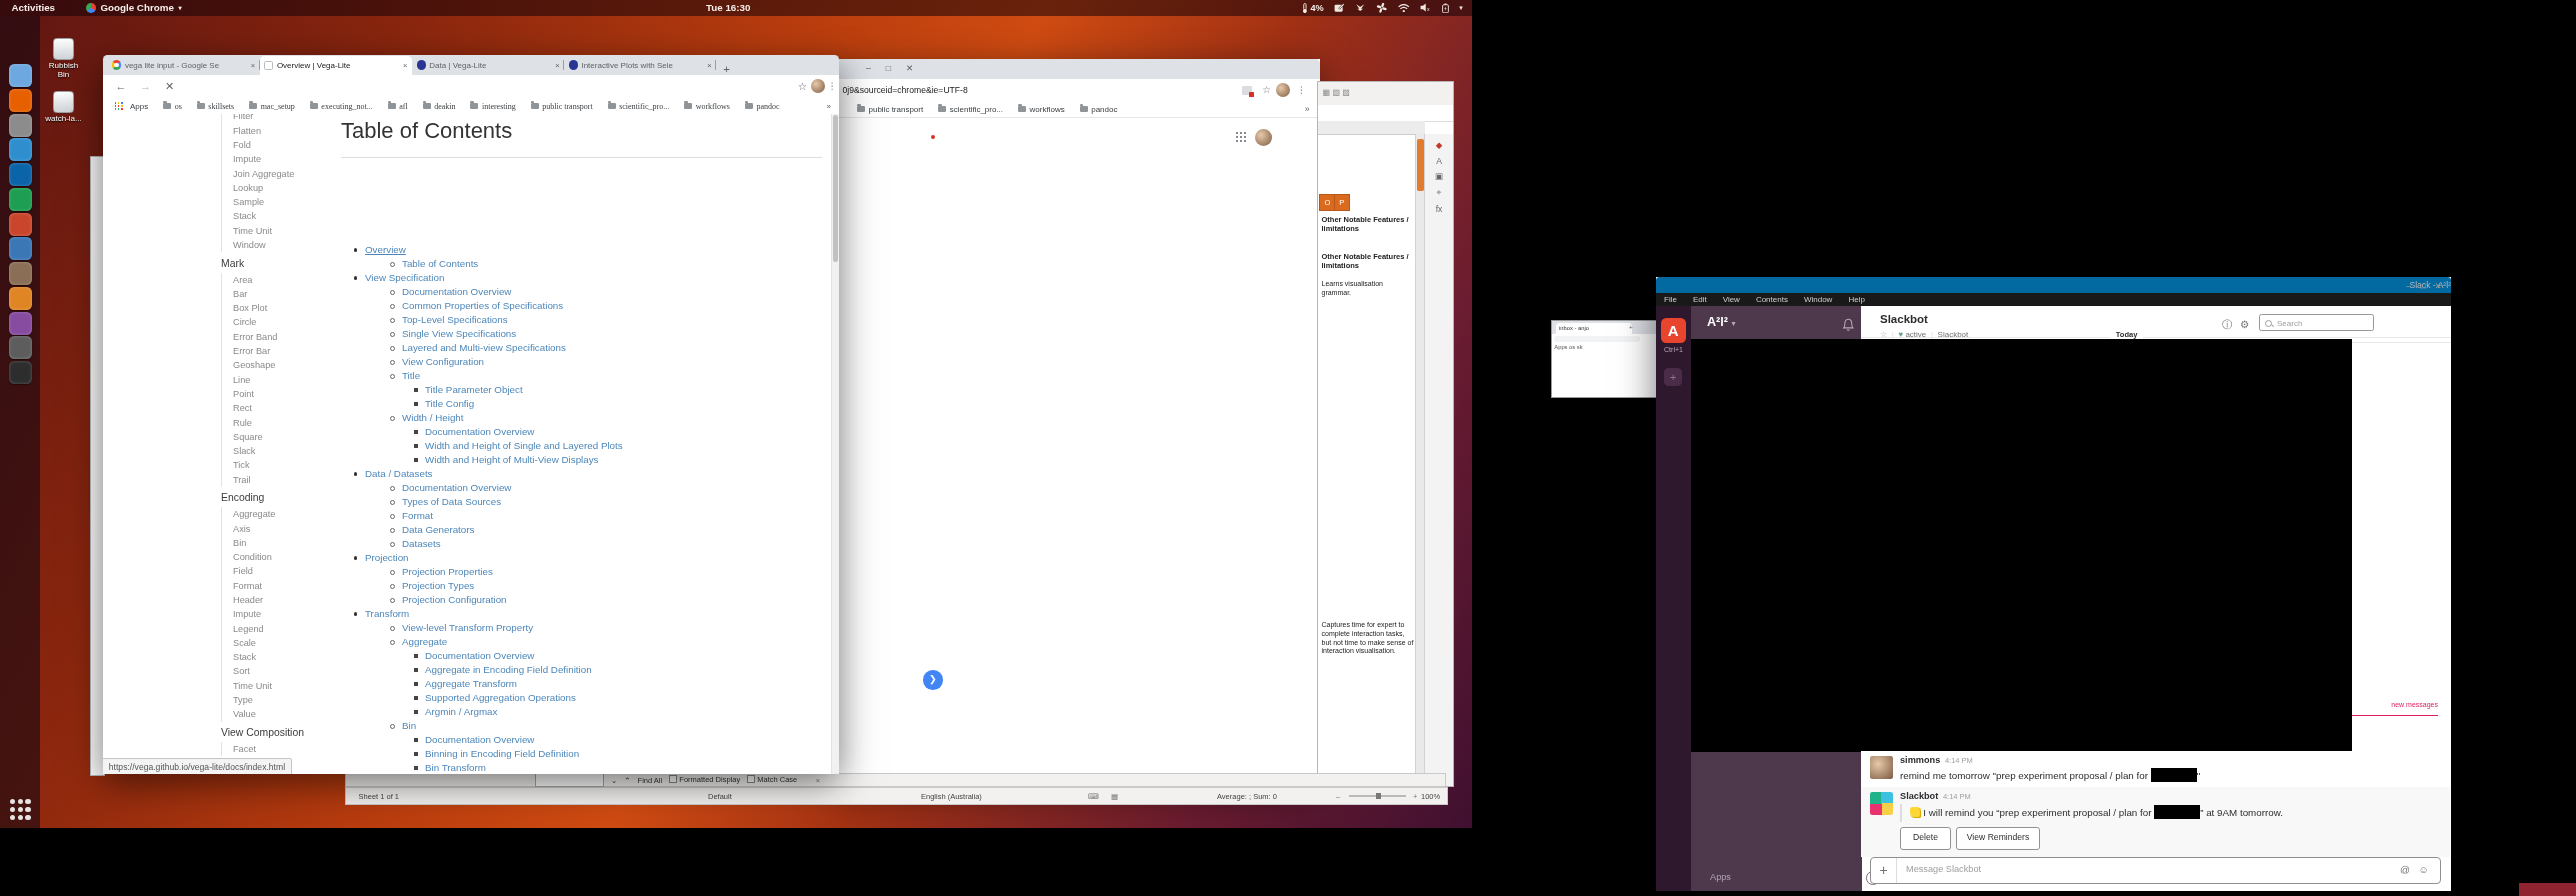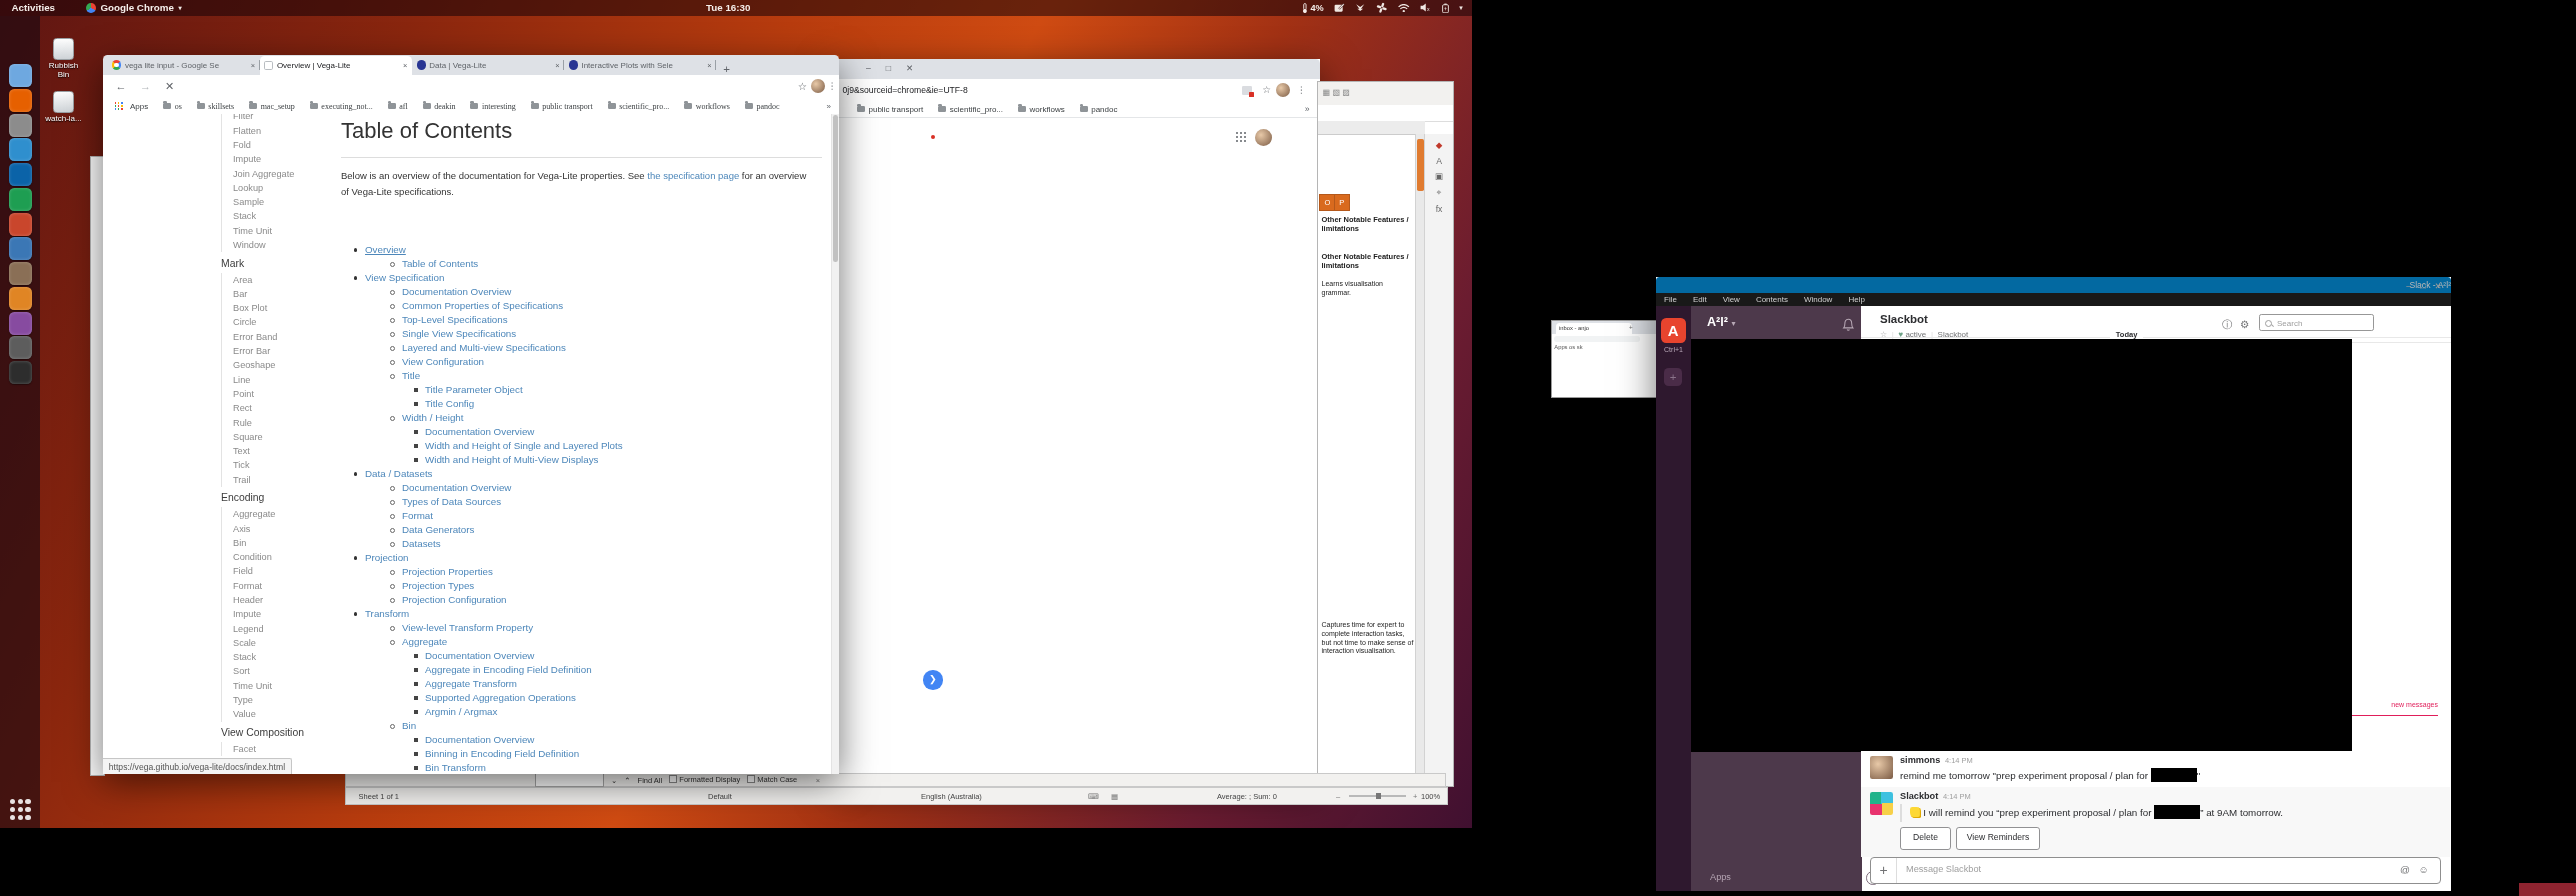--- a/index.html
+++ b/index.html
@@ -413,21 +413,21 @@
             <div class="si">Box Plot</div>
             <div class="si">Circle</div>
             <div class="si">Error Band</div>
             <div class="si">Error Bar</div>
             <div class="si">Geoshape</div>
             <div class="si">Line</div>
             <div class="si">Point</div>
             <div class="si">Rect</div>
             <div class="si">Rule</div>
             <div class="si">Square</div>
-            <div class="si">Text</div>
+            <div class="si">Slack</div>
             <div class="si">Tick</div>
             <div class="si">Trail</div>
           </div>
           <div class="sh">Encoding</div>
           <div class="sg">
             <div class="si">Aggregate</div>
             <div class="si">Axis</div>
             <div class="si">Bin</div>
             <div class="si">Condition</div>
             <div class="si">Field</div>
@@ -442,21 +442,20 @@
             <div class="si">Type</div>
             <div class="si">Value</div>
           </div>
           <div class="sh">View Composition</div>
           <div class="sg">
             <div class="si">Facet</div>
           </div>
         </div>
       <div id="page-h1">Table of Contents</div>
       <div id="page-hr"></div>
-      <div id="page-p"><span>Below is an overview of the documentation for Vega-Lite properties. See </span><a href="#">the specification page</a><span> for an overview of Vega-Lite specifications.</span></div>
       <div id="toc">
           <div class="ti l1"><span class="bul"></span><a href="#" style="text-decoration: underline;">Overview</a></div>
           <div class="ti l2"><span class="bul"></span><a href="#">Table of Contents</a></div>
           <div class="ti l1"><span class="bul"></span><a href="#">View Specification</a></div>
           <div class="ti l2"><span class="bul"></span><a href="#">Documentation Overview</a></div>
           <div class="ti l2"><span class="bul"></span><a href="#">Common Properties of Specifications</a></div>
           <div class="ti l2"><span class="bul"></span><a href="#">Top-Level Specifications</a></div>
           <div class="ti l2"><span class="bul"></span><a href="#">Single View Specifications</a></div>
           <div class="ti l2"><span class="bul"></span><a href="#">Layered and Multi-view Specifications</a></div>
           <div class="ti l2"><span class="bul"></span><a href="#">View Configuration</a></div>

